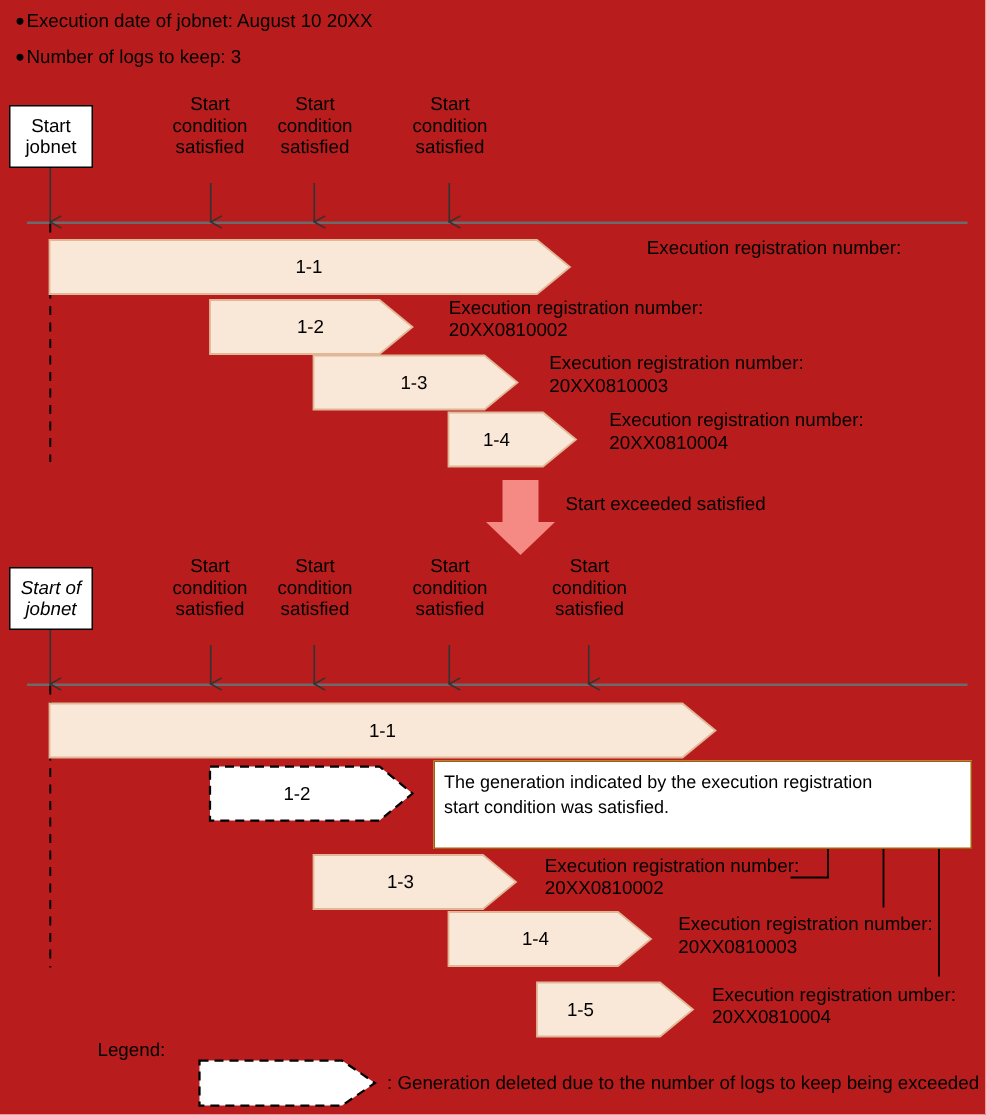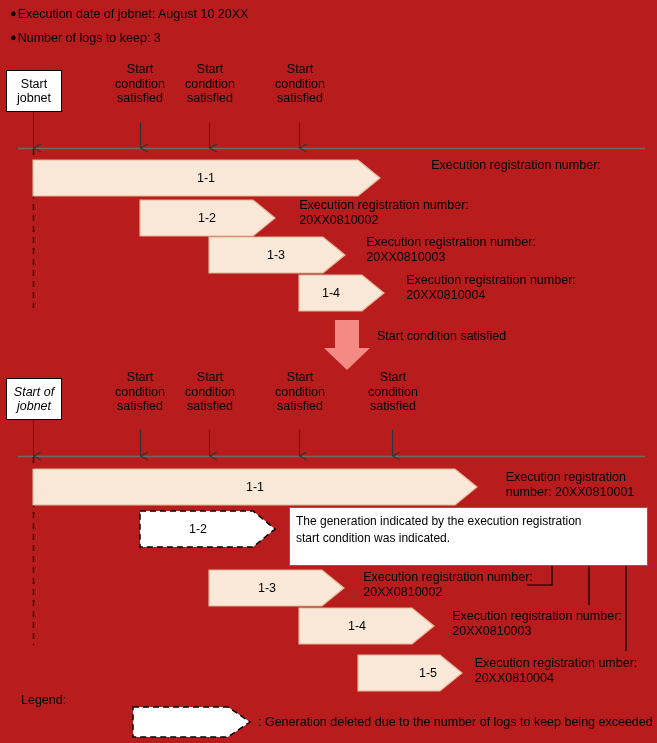--- a/index.html
+++ b/index.html
@@ -75,20 +75,21 @@
     box-sizing: border-box;
     font-size: 12px;
     line-height: 16.5px;
     padding: 5px 5px 3px 6px;
   }
 
   
   .legend-title {
     position: absolute;
     font-size: 12.5px;
+    margin-left: 44px;
   }
   .legend-text {
     position: absolute;
     font-size: 12.5px;
     white-space: nowrap;
   }
 
   
   svg.layer {
     position: absolute;
@@ -196,21 +197,21 @@
   </div>
   <div class="txt center" style="left:451px; top:235px;">
     <div>Execution registration number:</div>
     <div>20XX0810003</div>
   </div>
   <div class="txt center" style="left:491px; top:273px;">
     <div>Execution registration number:</div>
     <div>20XX0810004</div>
   </div>
 
-  <div class="txt" style="left:377px; top:329px;">Start condition satisfied</div>
+  <div class="txt" style="left:377px; top:329px;">Start exceeded satisfied</div>
 
   <div class="startbox" style="left:6px; top:378px; width:56px; height:42px;font-style:italic;">
     <span>Start of</span>
     <span>jobnet</span>
   </div>
 
   <div class="ticklabel" style="left:140px; top:370px;">
     <div>Start</div>
     <div>condition</div>
     <div>satisfied</div>
@@ -228,40 +229,36 @@
   <div class="ticklabel" style="left:393px; top:370px;">
     <div>Start</div>
     <div>condition</div>
     <div>satisfied</div>
   </div>
 
   <div class="arrowlabel" style="left:255px; top:487px;">1-1</div>
   <div class="arrowlabel" style="left:198px; top:529px;">1-2</div>
   <div class="arrowlabel" style="left:267px; top:588px;">1-3</div>
   <div class="arrowlabel" style="left:357px; top:626px;">1-4</div>
-  <div class="arrowlabel" style="left:428px; top:673px;">1-5</div>
-
-  <div class="txt center" style="left:570px; top:470px;">
-    <div>Execution registration</div>
-    <div>number: 20XX0810001</div>
-  </div>
+  <div class="arrowlabel" style="left:387px; top:673px;">1-5</div>
+
   <div class="txt center" style="left:448px; top:570px;">
     <div>Execution registration number:</div>
     <div>20XX0810002</div>
   </div>
   <div class="txt center" style="left:537px; top:609px;">
     <div>Execution registration number:</div>
     <div>20XX0810003</div>
   </div>
   <div class="txt center" style="left:556px; top:656px;">
     <div>Execution registration umber:</div>
     <div>20XX0810004</div>
   </div>
 
   <div class="callout" style="left:289px; top:507px; width:359px; height:59px;">
     <div>The generation indicated by the execution registration</div>
-    <div>start condition was indicated.</div>
+    <div>start condition was satisfied.</div>
   </div>
 
   <div class="legend-title" style="left:21px; top:693px;">Legend:</div>
   <div class="legend-text" style="left:258px; top:715px;">: Generation deleted due to the number of logs to keep being exceeded</div>
 
 </div>
 
 </body></html>

